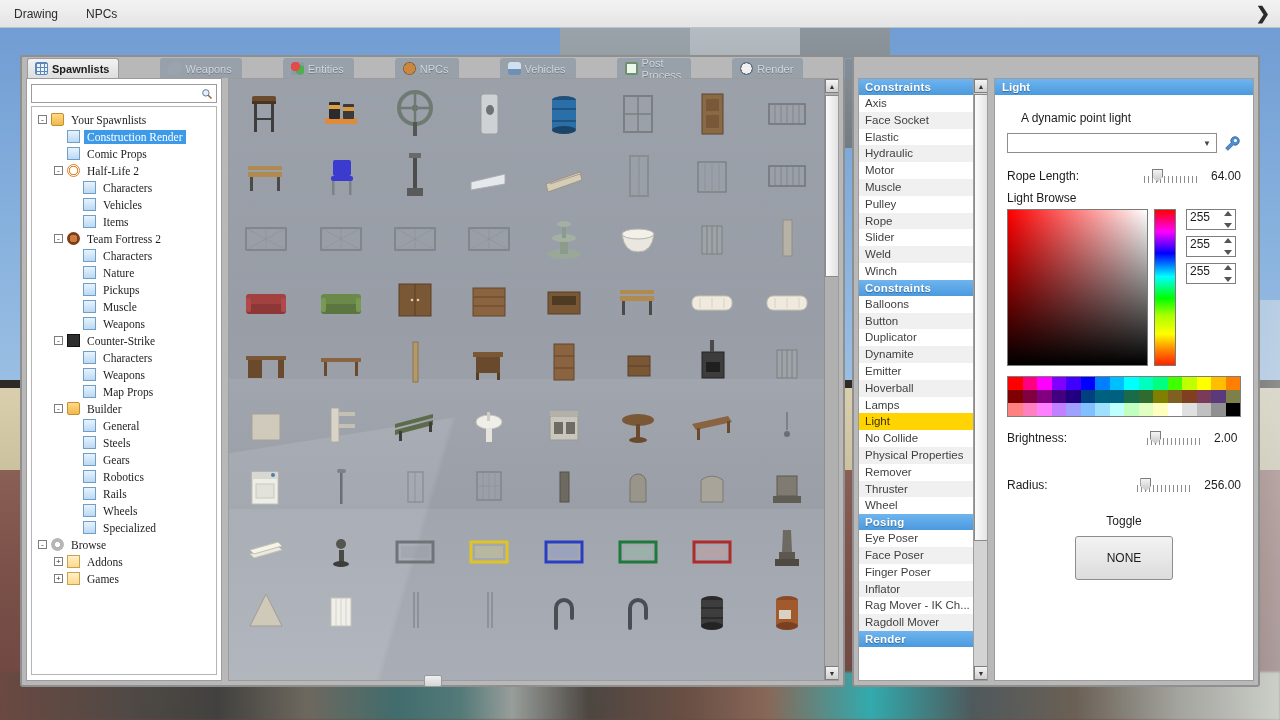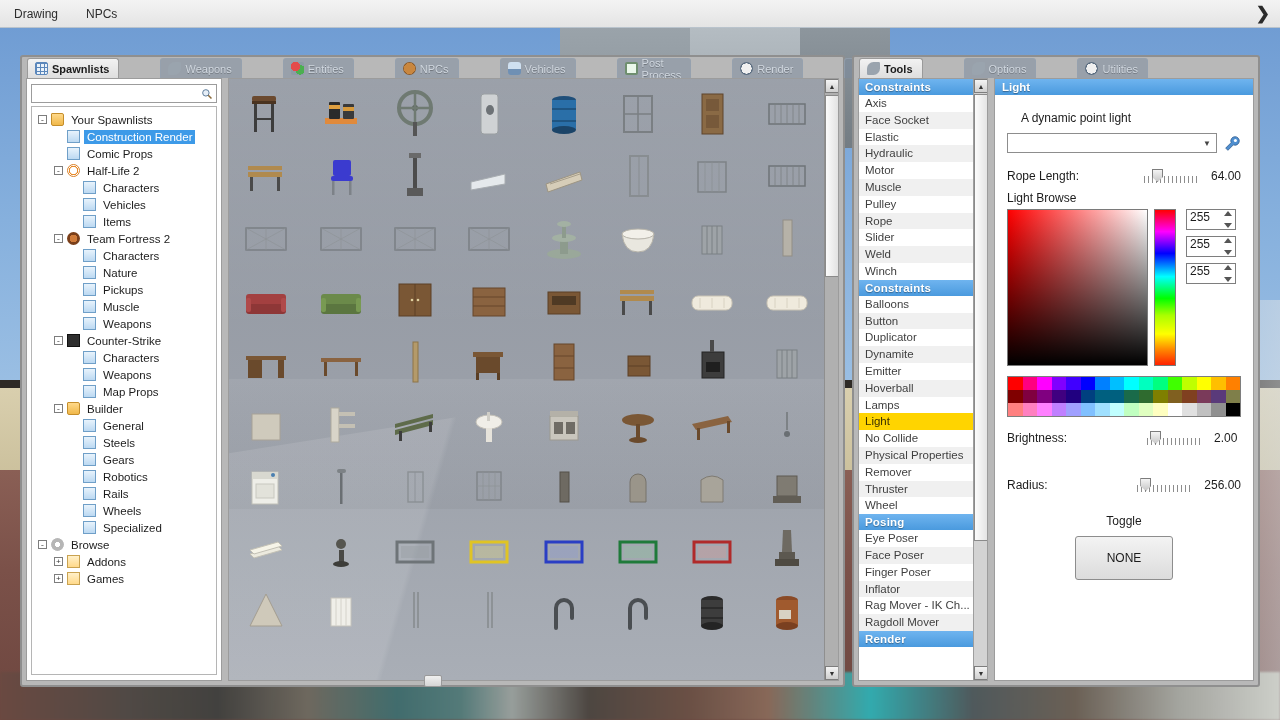--- a/index.html
+++ b/index.html
@@ -160,21 +160,21 @@
     font-size:11.5px; color:#1c1c1c; white-space:nowrap;
     cursor:pointer; position:relative;
   }
   .tree-toggle {
     width:9px; height:9px; border:1px solid #7d7d7d; background:#fff;
     font-size:8px; line-height:7px; text-align:center; color:#333;
     margin-right:4px; flex:0 0 auto; font-family:"Liberation Mono", monospace;
   }
   .tree-toggle.blank { border:none; background:transparent; }
   .tree-icon { width:13px; height:13px; margin-right:4px; flex:0 0 auto; }
-  .node-label { padding:0 3px; line-height:14px; }
+  .node-label { padding:0 3px; line-height:14px;font-family:Liberation Serif, serif; }
   .tree-node.selected .node-label {
     background:#3d9ae8; color:#fff;
   }
   .ic-folder {
     background:linear-gradient(180deg,#ffd98a,#f0b84a);
     border:1px solid #c58e2a; border-radius:1px 2px 2px 2px;
   }
   .ic-folder-closed {
     background:linear-gradient(180deg,#fff0c9,#ffd98a);
     border:1px solid #c9a250;
@@ -1005,34 +1005,20 @@
         <div class="vscroll-btn">▲</div>
         <div class="vscroll-thumb"></div>
         <div class="vscroll-btn bottom">▼</div>
       </div>
     </div>
   </div>
   <div class="resize-grip"></div>
 </div>
 
 <div class="tool-window">
-  <div class="tabrow" id="tool-tabs">
-      <div class="tab active">
-        <span class="tab-ico ico-wrenchgray"></span>
-        <span>Tools</span>
-      </div>
-      <div class="tab">
-        <span class="tab-ico ico-wrenchgray"></span>
-        <span>Options</span>
-      </div>
-      <div class="tab">
-        <span class="tab-ico ico-dupe"></span>
-        <span>Utilities</span>
-      </div>
-    </div>
 
   <div class="tool-body">
 
     <div class="tool-list">
       <div class="tl-scrollarea" id="tool-list-items">
           <div class="tl-header">Constraints</div>
           <div class="tl-item">Axis</div>
           <div class="tl-item">Face Socket</div>
           <div class="tl-item">Elastic</div>
           <div class="tl-item">Hydraulic</div>

